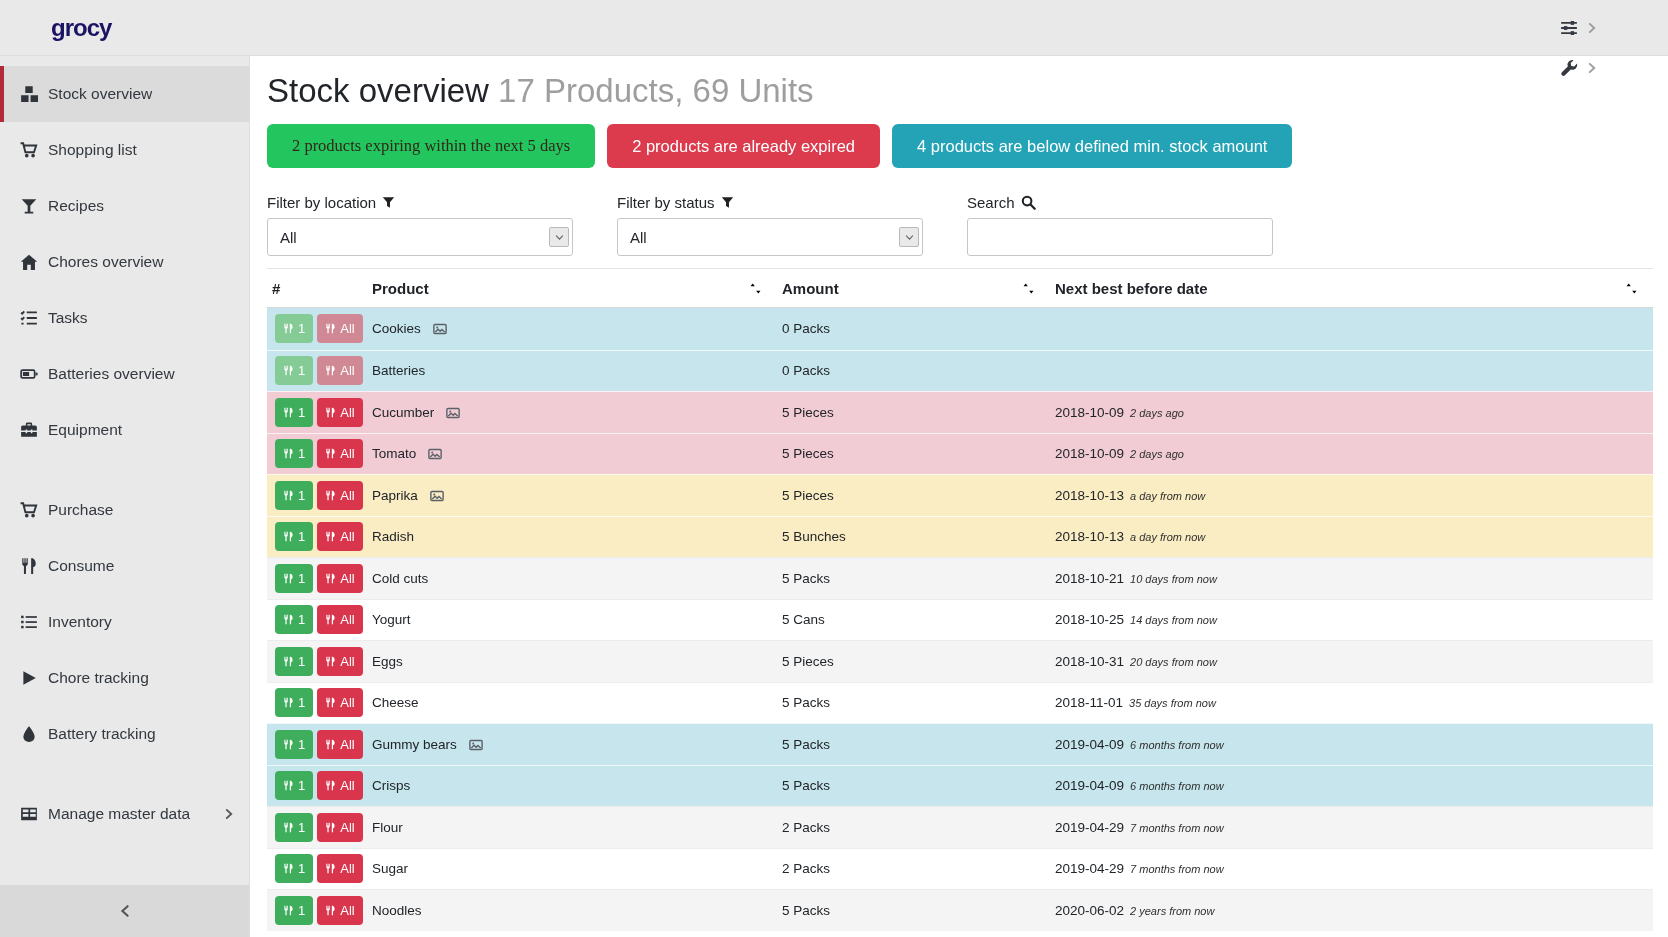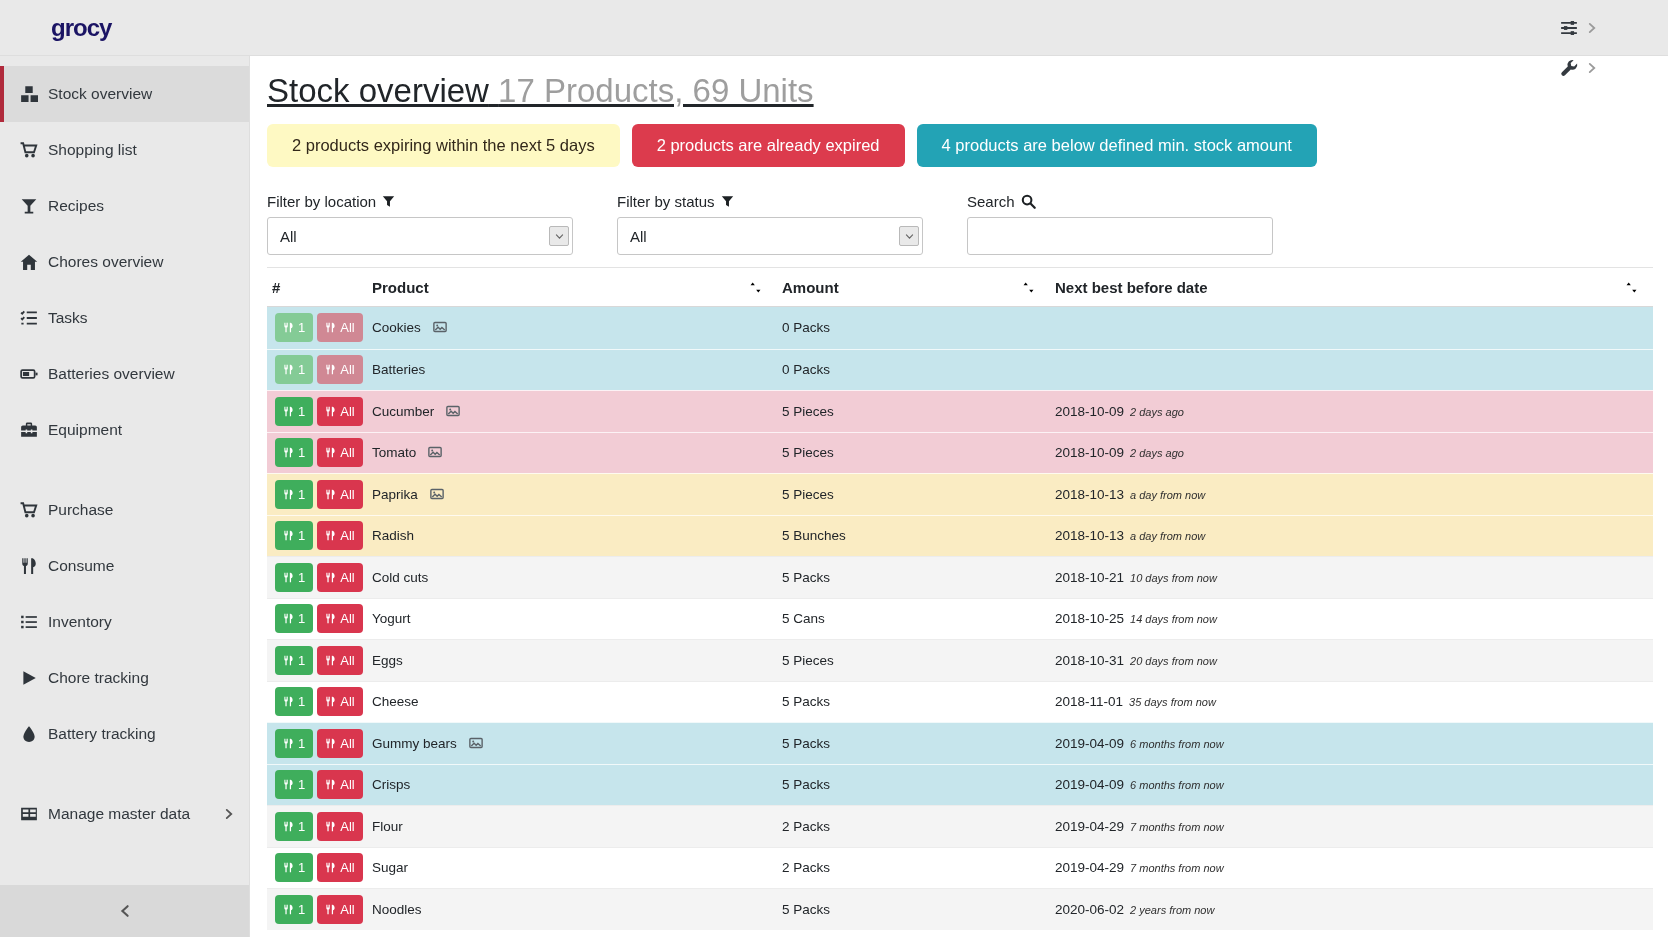--- a/index.html
+++ b/index.html
@@ -29,27 +29,27 @@
   .side-ic { width:18px; height:18px; color:#2f353b; flex:0 0 auto; }
   .side-item .grow { flex:1; }
   .side-item .sub-chev { width:12px; height:12px; color:#555; }
   .collapse-bar { position:absolute; bottom:0; left:0; width:100%; height:52px;
     background:#d9d9d9; display:flex; align-items:center; justify-content:center; cursor:pointer; }
   .collapse-bar svg { width:14px; height:14px; color:#555; }
 
   
   .main { position:absolute; top:56px; left:250px; width:1418px; height:881px;
     background:#fff; padding:14px 15px 0 17px; overflow:hidden; }
-  .page-title { font-size:33px; font-weight:400; color:#212529; margin:2px 0 14px 0;text-decoration:underline; }
+  .page-title { font-size:33px; font-weight:400; color:#212529; margin:2px 0 14px 0; }
   .page-title .subtitle { color:#9e9e9e; }
 
   .alerts { display:flex; gap:12px; margin-bottom:26px; }
   .alert-btn { border:none; border-radius:6px; padding:12px 25px; font-size:16.5px;
     font-family:inherit; cursor:pointer; }
-  .alert-warning { background:#fef9c3; color:#32281a; }
+  .alert-warning { background:#22c55e; color:#32281a;font-family:Liberation Serif, serif; }
   .alert-danger  { background:#dc3b4d; color:#fff; }
   .alert-info    { background:#23a3b5; color:#fff; }
 
   .filters { display:flex; gap:44px; margin-bottom:12px; }
   .filter-block { display:flex; flex-direction:column; gap:7px; }
   .filter-label { font-size:15px; color:#212529; display:flex; align-items:center; gap:6px; }
   .filter-label svg { width:13px; height:13px; color:#1d2124; }
   .fake-select { position:relative; width:306px; height:38px; background:#fff;
     border:1px solid #c6c6c6; border-radius:3px; display:flex; align-items:center;
     padding:0 30px 0 12px; font-size:15px; cursor:pointer; }
@@ -80,21 +80,21 @@
   .cell-actions { display:flex; gap:4px; padding-left:8px; }
   .btn-consume { display:inline-flex; align-items:center; gap:4px; height:29px;
     border:none; border-radius:4px; color:#fff; font-size:13px; font-family:inherit;
     padding:0 8px; cursor:pointer; }
   .btn-one { background:#3fae5c; }
   .btn-all { background:#d9364e; }
   .trow.muted .btn-one { background:#84cb96; }
   .trow.muted .btn-all { background:#d08894; }
   .btn-consume svg { width:11px; height:11px; color:#fff; }
 
-  .cell-product { display:flex; align-items:flex-start; gap:12px; padding-left:5px; }
+  .cell-product { display:flex; align-items:flex-end; gap:12px; padding-left:5px; }
   .cell-product .img-ic { width:14px; height:14px; color:#5a6268; }
   .cell-amount { padding-left:5px; }
   .cell-date { padding-left:5px; display:flex; align-items:baseline; gap:6px; }
   .cell-date .rel { font-size:11px; font-style:italic; color:#2f2f2f; }
 </style>
 </head>
 <body>
 
 <svg width="0" height="0" style="position:absolute" aria-hidden="true">
   <symbol id="i-boxes" viewBox="0 0 16 16">

